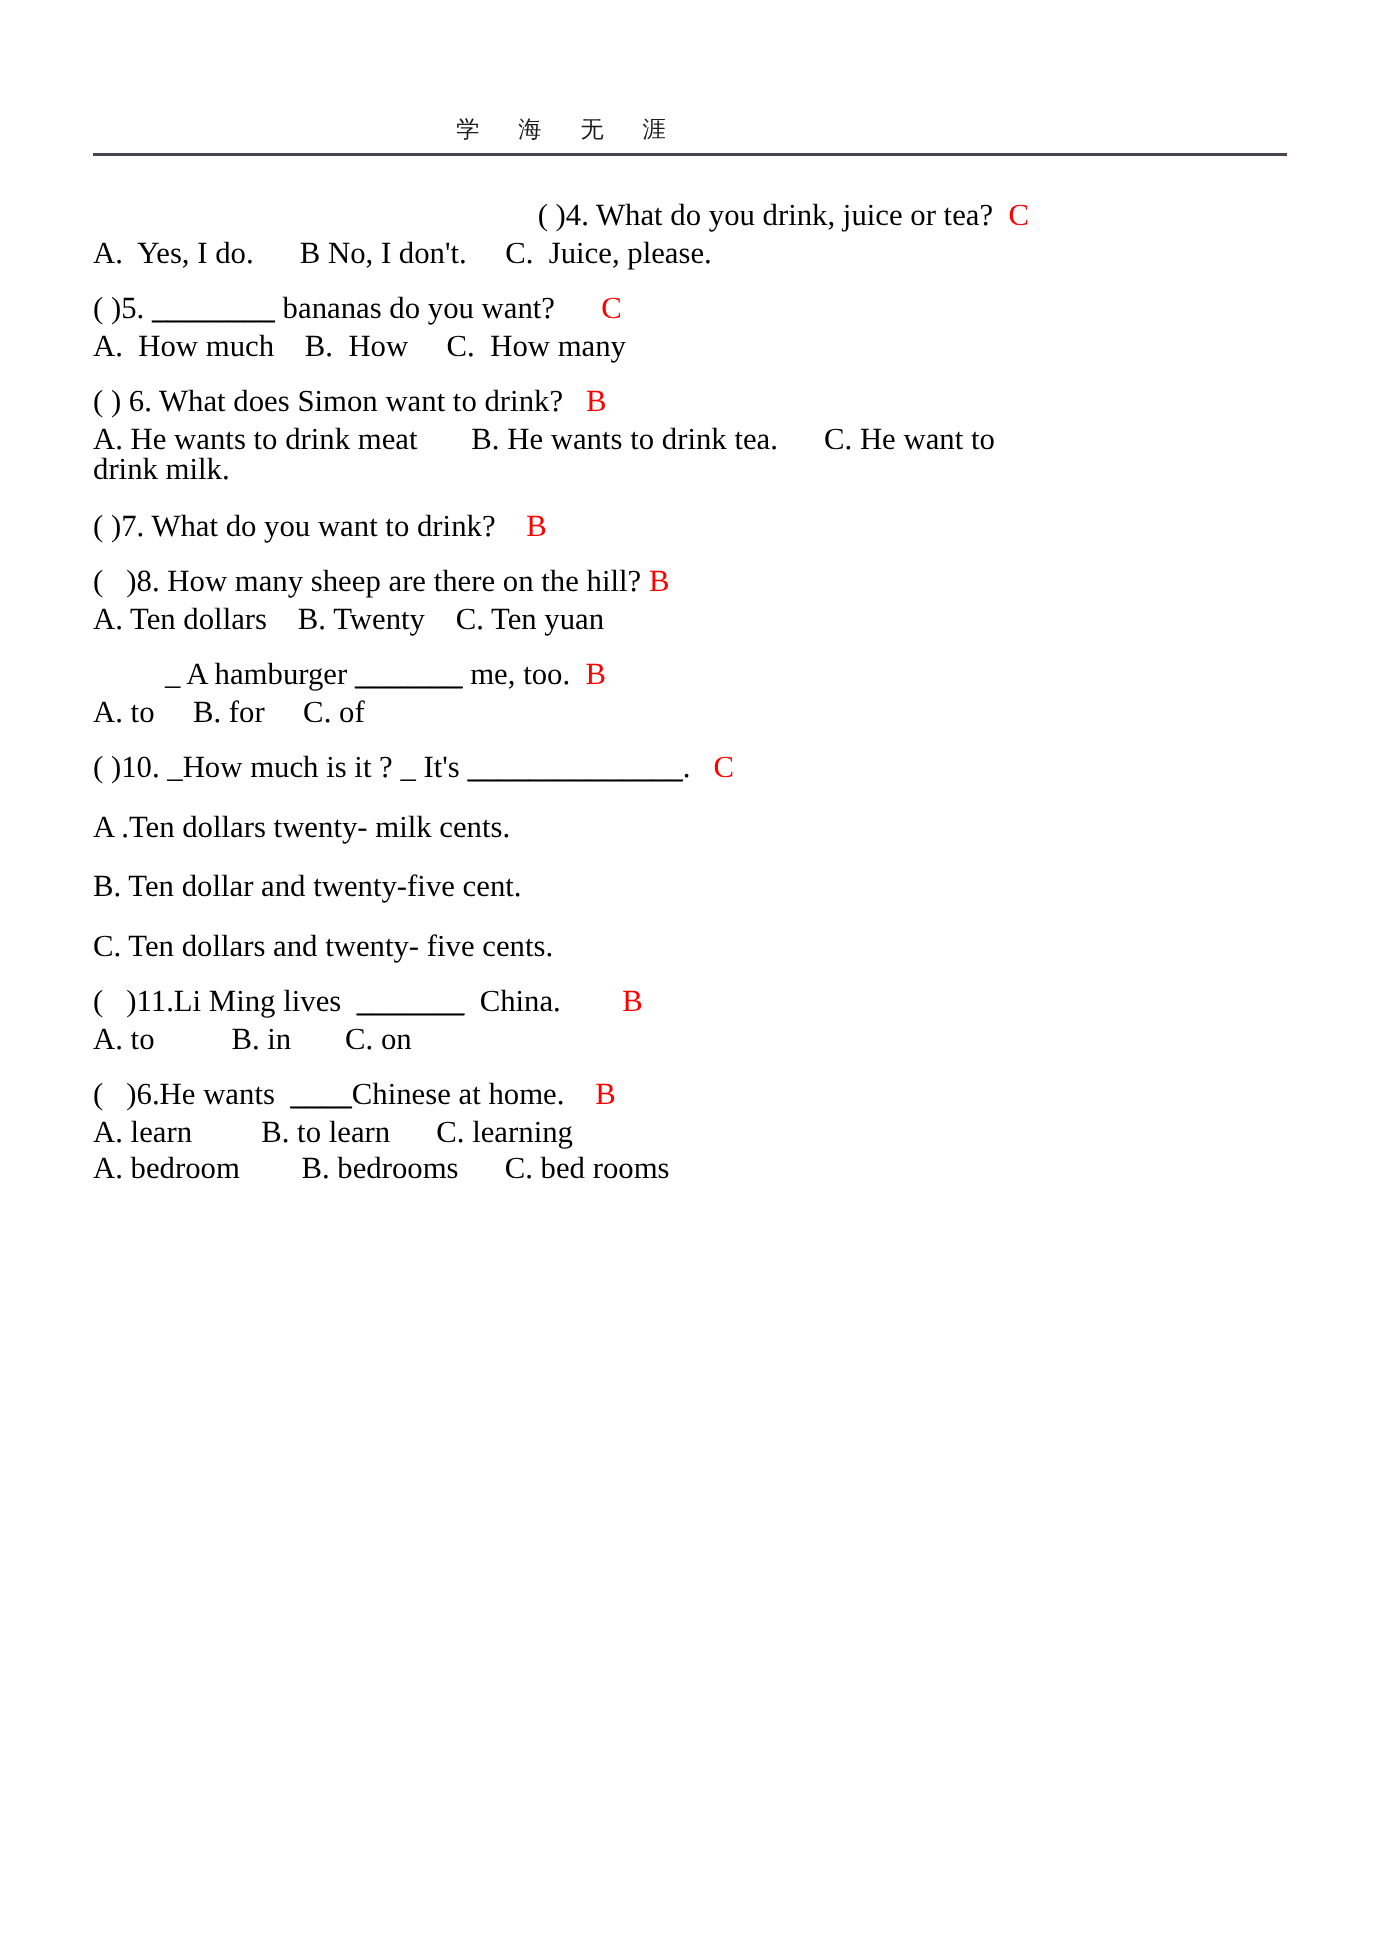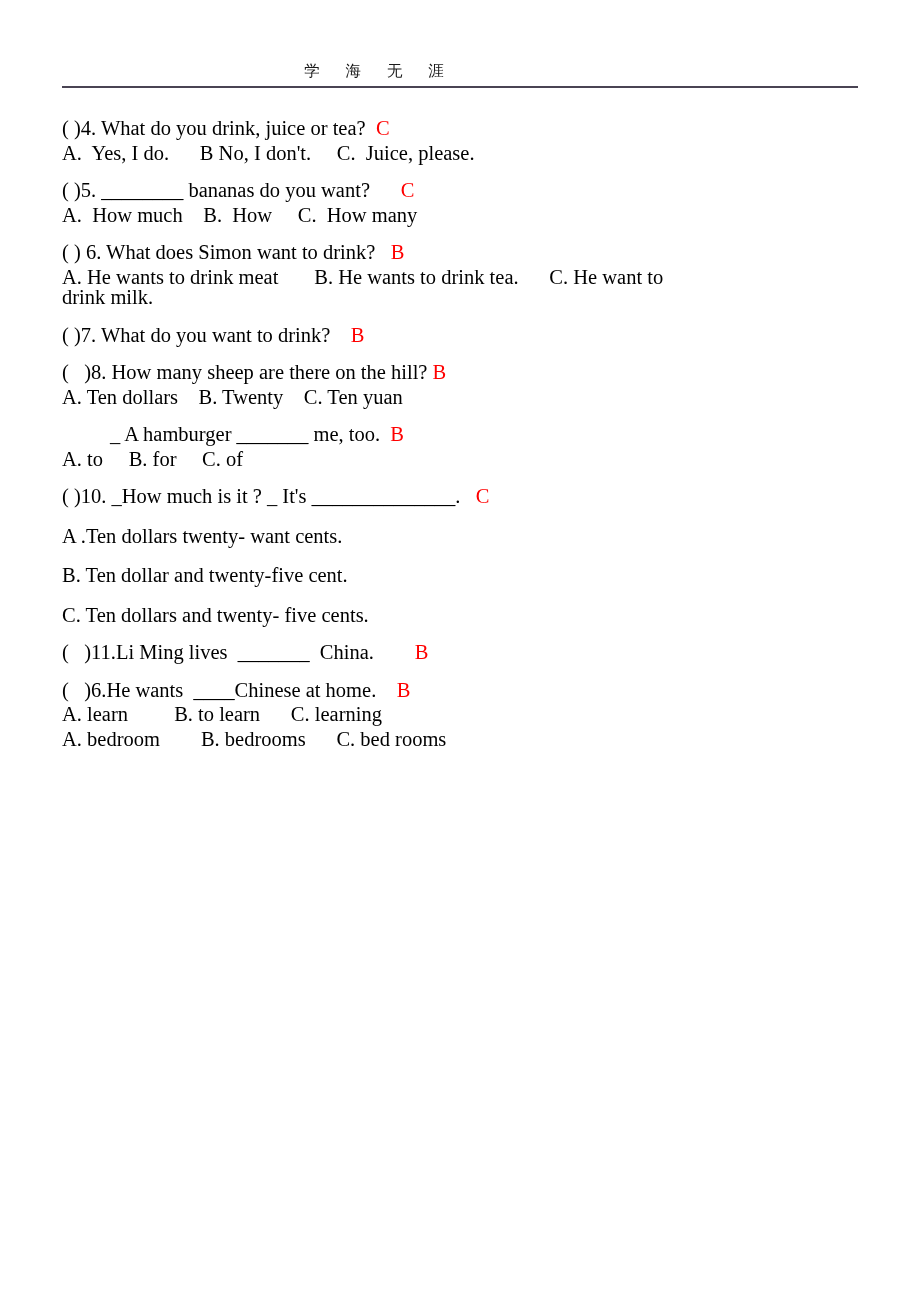--- a/index.html
+++ b/index.html
@@ -13,21 +13,21 @@
     font-family: "Liberation Serif", "DejaVu Serif", serif;
     color: #000000;
     overflow: hidden;
   }
 
   .page {
     position: relative;
     width: 748px;
     height: 1302px;
     box-sizing: border-box;
-    padding: 0 62px;
+    padding: 16px 62px;
   }
 
   
   .header {
     padding-top: 62px;
   }
   .header-title {
     text-align: center;
     font-size: 15.5px;
     letter-spacing: 11px;
@@ -69,20 +69,21 @@
     margin-top: 19px;
   }
   .cont-line {
     margin-top: 17px;
     padding-left: 48px;
   }
 
   
   .content > .line:first-child {
     margin-top: 14px;
+    text-align: right;
   }
 
   .ans {
     color: #ff0000;
   }
 
   .blank {
     text-decoration: underline;
     text-decoration-color: #000000;
     text-decoration-thickness: 1px;
@@ -106,22 +107,23 @@
       <div class="line q-line"><span>( )5. </span><span class="blank">________</span><span> bananas do you want?</span><span>      </span><span class="ans">C</span></div>
       <div class="line opt-line"><span>A.  How much    B.  How     C.  How many</span></div>
       <div class="line q-line"><span>( ) 6. </span><span>What does Simon want to drink?</span><span>   </span><span class="ans">B</span></div>
       <div class="line opt-line"><span>A. He wants to drink meat       B. He wants to drink tea.      C. He want to drink milk.</span></div>
       <div class="line q-line"><span>( )7. </span><span>What do you want to drink?</span><span>    </span><span class="ans">B</span></div>
       <div class="line q-line"><span>(   )8. </span><span>How many sheep are there on the hill?</span><span> </span><span class="ans">B</span></div>
       <div class="line opt-line"><span>A. Ten dollars    B. Twenty    C. Ten yuan</span></div>
       <div class="line cont-line"><span>_ A hamburger </span><span class="blank">_______</span><span> me, too.</span><span>  </span><span class="ans">B</span></div>
       <div class="line opt-line"><span>A. to     B. for     C. of</span></div>
       <div class="line q-line"><span>( )10. _How much is it ? _ It's </span><span class="blank">______________</span><span>.</span><span>   </span><span class="ans">C</span></div>
-      <div class="line opt-line stacked"><span>A .Ten dollars twenty- want cents.</span></div>
+      <div class="line opt-line stacked"><span>A .Ten dollars twenty- milk cents.</span></div>
       <div class="line opt-line stacked"><span>B. Ten dollar and twenty-five cent.</span></div>
       <div class="line opt-line stacked"><span>C. Ten dollars and twenty- five cents.</span></div>
       <div class="line q-line"><span>(   )11.Li Ming lives  </span><span class="blank">_______</span><span>  China.</span><span>        </span><span class="ans">B</span></div>
+      <div class="line opt-line"><span>A. to          B. in       C. on</span></div>
       <div class="line q-line"><span>(   )6.He wants  </span><span class="blank">____</span><span>Chinese at home.</span><span>    </span><span class="ans">B</span></div>
       <div class="line opt-line"><span>A. learn         B. to learn      C. learning</span></div>
       <div class="line opt-line"><span>A. bedroom        B. bedrooms      C. bed rooms</span></div>
     </div>
 
 </div>
 
 </body></html>

